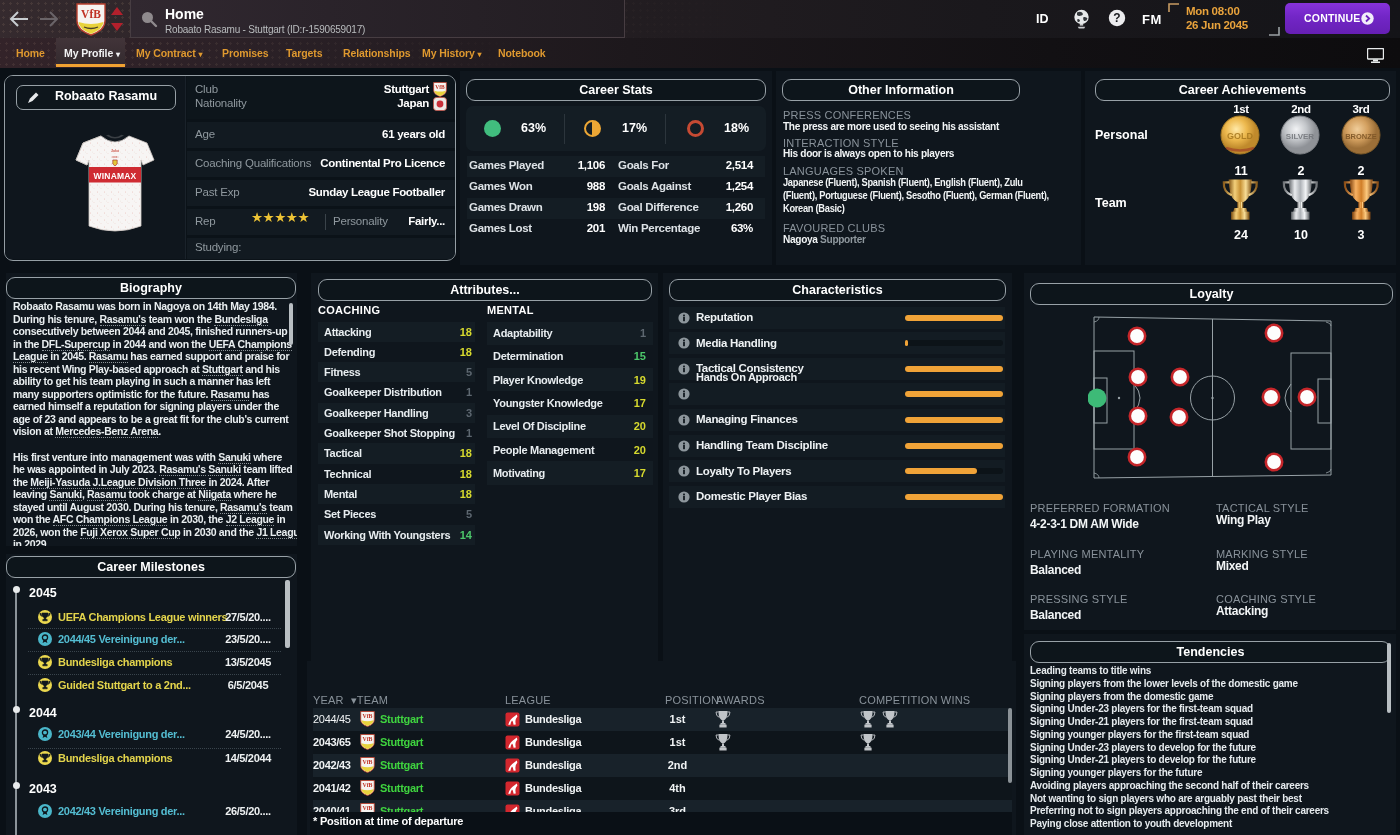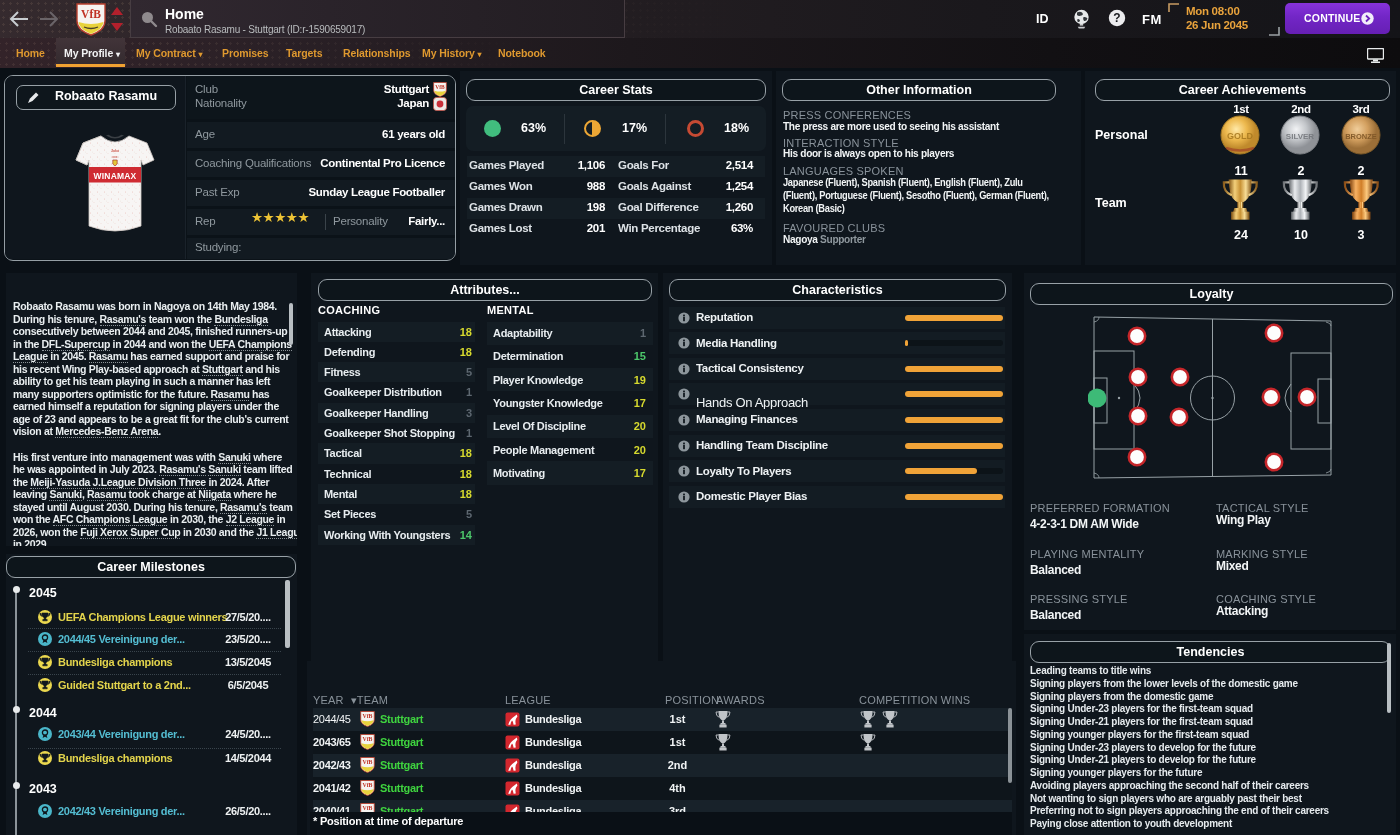--- a/index.html
+++ b/index.html
@@ -187,21 +187,21 @@
   <div class="abs" style="left:540px;top:222px;width:65px;text-align:right;color:#fff;font-size:11.5px;font-weight:bold;letter-spacing:-0.3px">201</div>
   <div class="abs" style="left:618px;top:159px;color:#dde2e6;font-size:11.5px;font-weight:bold;letter-spacing:-0.3px">Goals For</div>
   <div class="abs" style="left:618px;top:180px;color:#dde2e6;font-size:11.5px;font-weight:bold;letter-spacing:-0.3px">Goals Against</div>
   <div class="abs" style="left:618px;top:201px;color:#dde2e6;font-size:11.5px;font-weight:bold;letter-spacing:-0.3px">Goal Difference</div>
   <div class="abs" style="left:618px;top:222px;color:#dde2e6;font-size:11.5px;font-weight:bold;letter-spacing:-0.3px">Win Percentage</div>
   <div class="abs" style="left:690px;top:159px;width:63px;text-align:right;color:#fff;font-size:11.5px;font-weight:bold;letter-spacing:-0.3px">2,514</div>
   <div class="abs" style="left:690px;top:180px;width:63px;text-align:right;color:#fff;font-size:11.5px;font-weight:bold;letter-spacing:-0.3px">1,254</div>
   <div class="abs" style="left:690px;top:201px;width:63px;text-align:right;color:#fff;font-size:11.5px;font-weight:bold;letter-spacing:-0.3px">1,260</div>
   <div class="abs" style="left:690px;top:222px;width:63px;text-align:right;color:#fff;font-size:11.5px;font-weight:bold;letter-spacing:-0.3px">63%</div>
 
-  <div class="hdr" style="left:782px;top:79px;width:274px">Other Information</div>
+  <div class="hdr" style="left:782px;top:79px;width:238px">Other Information</div>
   <div class="abs sec" style="left:783px;top:109px">PRESS CONFERENCES</div>
   <div class="abs txt" style="left:783px;top:120px">The press are more used to seeing his assistant</div>
   <div class="abs sec" style="left:783px;top:137px">INTERACTION STYLE</div>
   <div class="abs txt" style="left:783px;top:147px">His door is always open to his players</div>
   <div class="abs sec" style="left:783px;top:165px">LANGUAGES SPOKEN</div>
   <div class="abs txt" style="left:783px;top:176px;line-height:12.9px;transform:scaleX(0.845)">Japanese (Fluent), Spanish (Fluent), English (Fluent), Zulu<br>(Fluent), Portuguese (Fluent), Sesotho (Fluent), German (Fluent),<br>Korean (Basic)</div>
   <div class="abs sec" style="left:783px;top:222px">FAVOURED CLUBS</div>
   <div class="abs txt" style="left:783px;top:233px">Nagoya <span style="color:#8f989e">Supporter</span></div>
 
   <div class="hdr" style="left:1095px;top:79px;width:295px">Career Achievements</div>
@@ -275,20 +275,21 @@
         </g>
       <g transform="translate(132,68) scale(1.22)">
           <use href="#tro" fill="url(#stro)" stroke="url(#stro)"></use>
         </g>
       <g transform="translate(193,68) scale(1.22)">
           <use href="#tro" fill="url(#btro)" stroke="url(#btro)"></use>
         </g>
     </g>
   </svg>
 
+  <div class="hdr" style="left:6px;top:277px;width:290px">Biography</div>
   <div class="abs bio" style="left:13px;top:300px;width:284px;height:246px;white-space:nowrap;overflow:hidden">
 Robaato Rasamu was born in Nagoya on 14th May 1984.<br>
 During his tenure, <span class="lk">Rasamu's</span> team won the <span class="lk">Bundesliga</span><br>
 consecutively between 2044 and 2045, finished runners-up<br>
 in the <span class="lk">DFL-Supercup</span> in 2044 and won the <span class="lk">UEFA Champions</span><br>
 <span class="lk">League</span> in 2045. <span class="lk">Rasamu</span> has earned support and praise for<br>
 his recent Wing Play-based approach at <span class="lk">Stuttgart</span> and his<br>
 ability to get his team playing in such a manner has left<br>
 many supporters optimistic for the future. <span class="lk">Rasamu</span> has<br>
 earned himself a reputation for signing players under the<br>
@@ -440,21 +441,21 @@
     </svg>
   <div class="abs" style="left:696px;top:362.2px;color:#eef2f4;font-size:11.5px;font-weight:bold;letter-spacing:-0.3px">Tactical Consistency</div>
   <div class="abs" style="left:905px;top:365.7px;width:98px;height:6px;border-radius:3px;background:#0c1318"></div>
   <div class="abs" style="left:905px;top:365.7px;width:98px;height:6px;border-radius:3px;background:#f0a338"></div>
   <div class="abs" style="left:669px;top:383.3px;width:336px;height:22px;background:#131c23"></div>
   <svg class="abs" style="left:678px;top:388.3px" width="12" height="12" viewBox="0 0 12 12">
       <circle cx="6" cy="6" r="5.6" fill="#8d969c"></circle>
       <rect x="5.1" y="5" width="1.8" height="4.2" fill="#10181e"></rect>
       <rect x="5.1" y="2.6" width="1.8" height="1.8" fill="#10181e"></rect>
     </svg>
-  <div class="abs" style="left:696px;top:395px;color:#eef2f4;font-size:13px;font-weight:normal;letter-spacing:-0.3px">Hands On Approach</div>
+  <div class="abs" style="left:696px;top:371px;color:#eef2f4;font-size:11px;font-weight:bold;letter-spacing:-0.3px">Hands On Approach</div>
   <div class="abs" style="left:905px;top:391.3px;width:98px;height:6px;border-radius:3px;background:#0c1318"></div>
   <div class="abs" style="left:905px;top:391.3px;width:98px;height:6px;border-radius:3px;background:#f0a338"></div>
   <div class="abs" style="left:669px;top:408.9px;width:336px;height:22px;background:#131c23"></div>
   <svg class="abs" style="left:678px;top:413.9px" width="12" height="12" viewBox="0 0 12 12">
       <circle cx="6" cy="6" r="5.6" fill="#8d969c"></circle>
       <rect x="5.1" y="5" width="1.8" height="4.2" fill="#10181e"></rect>
       <rect x="5.1" y="2.6" width="1.8" height="1.8" fill="#10181e"></rect>
     </svg>
   <div class="abs" style="left:696px;top:413.4px;color:#eef2f4;font-size:11.5px;font-weight:bold;letter-spacing:-0.3px">Managing Finances</div>
   <div class="abs" style="left:905px;top:416.9px;width:98px;height:6px;border-radius:3px;background:#0c1318"></div>

